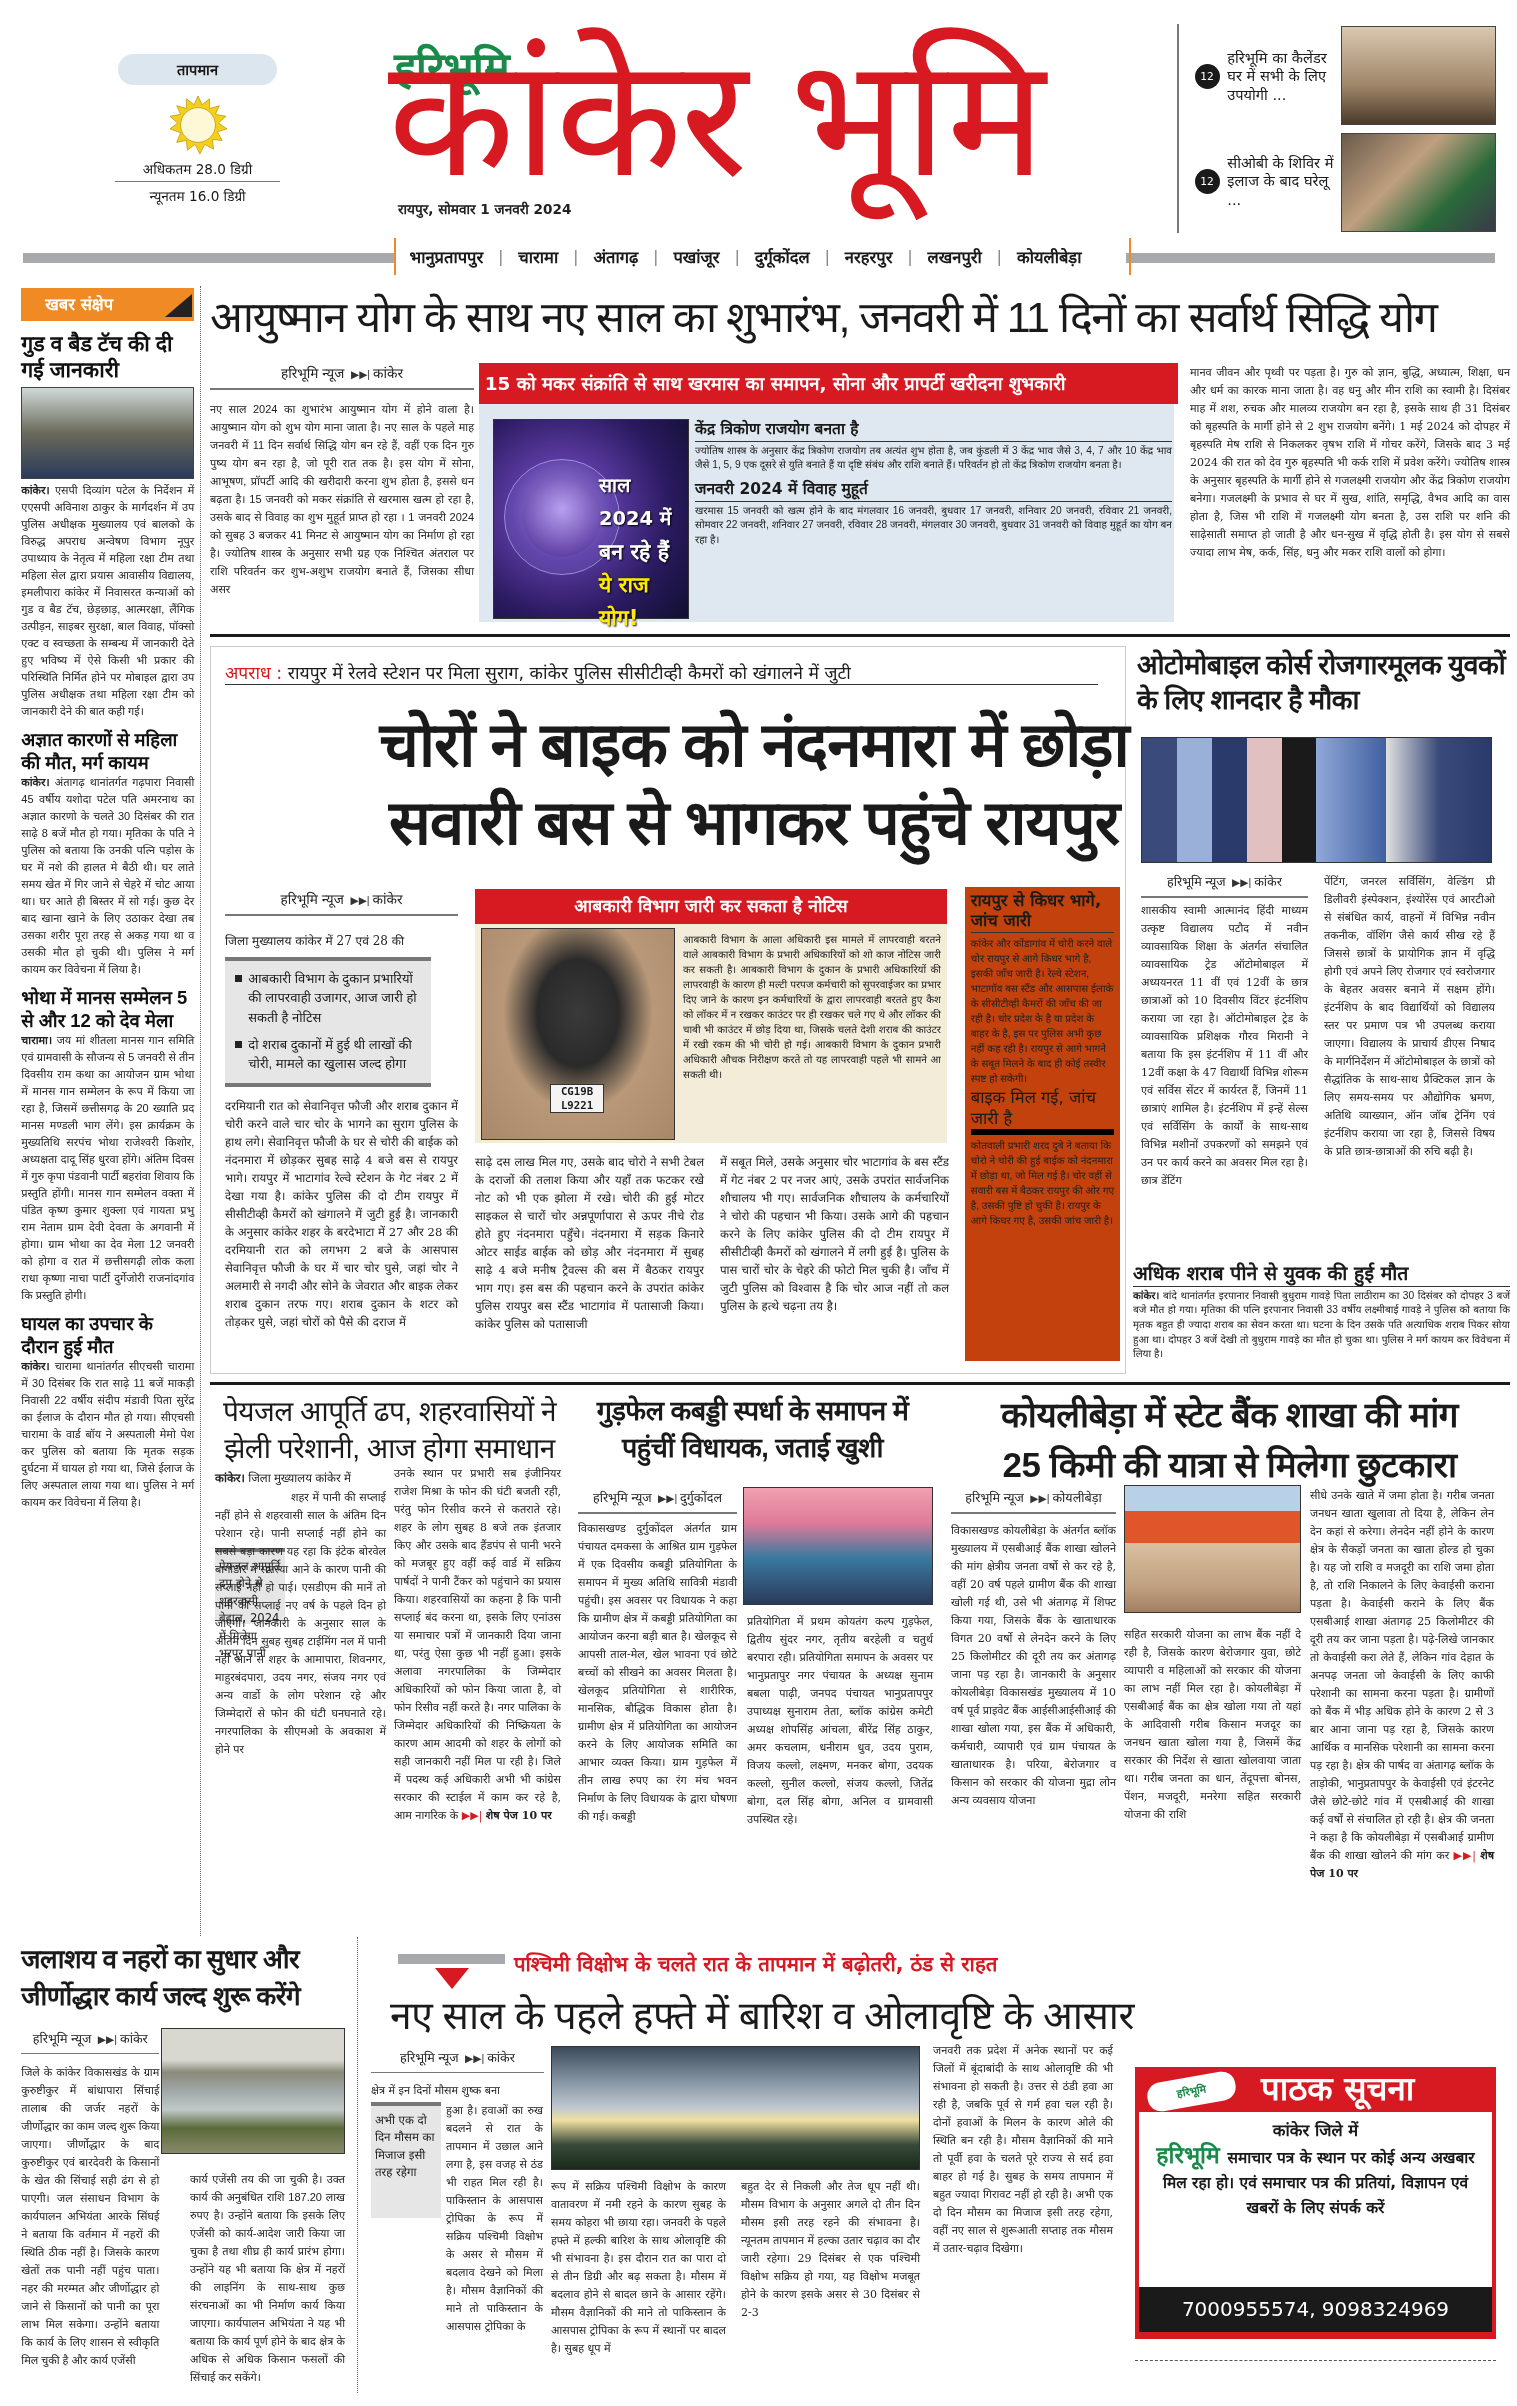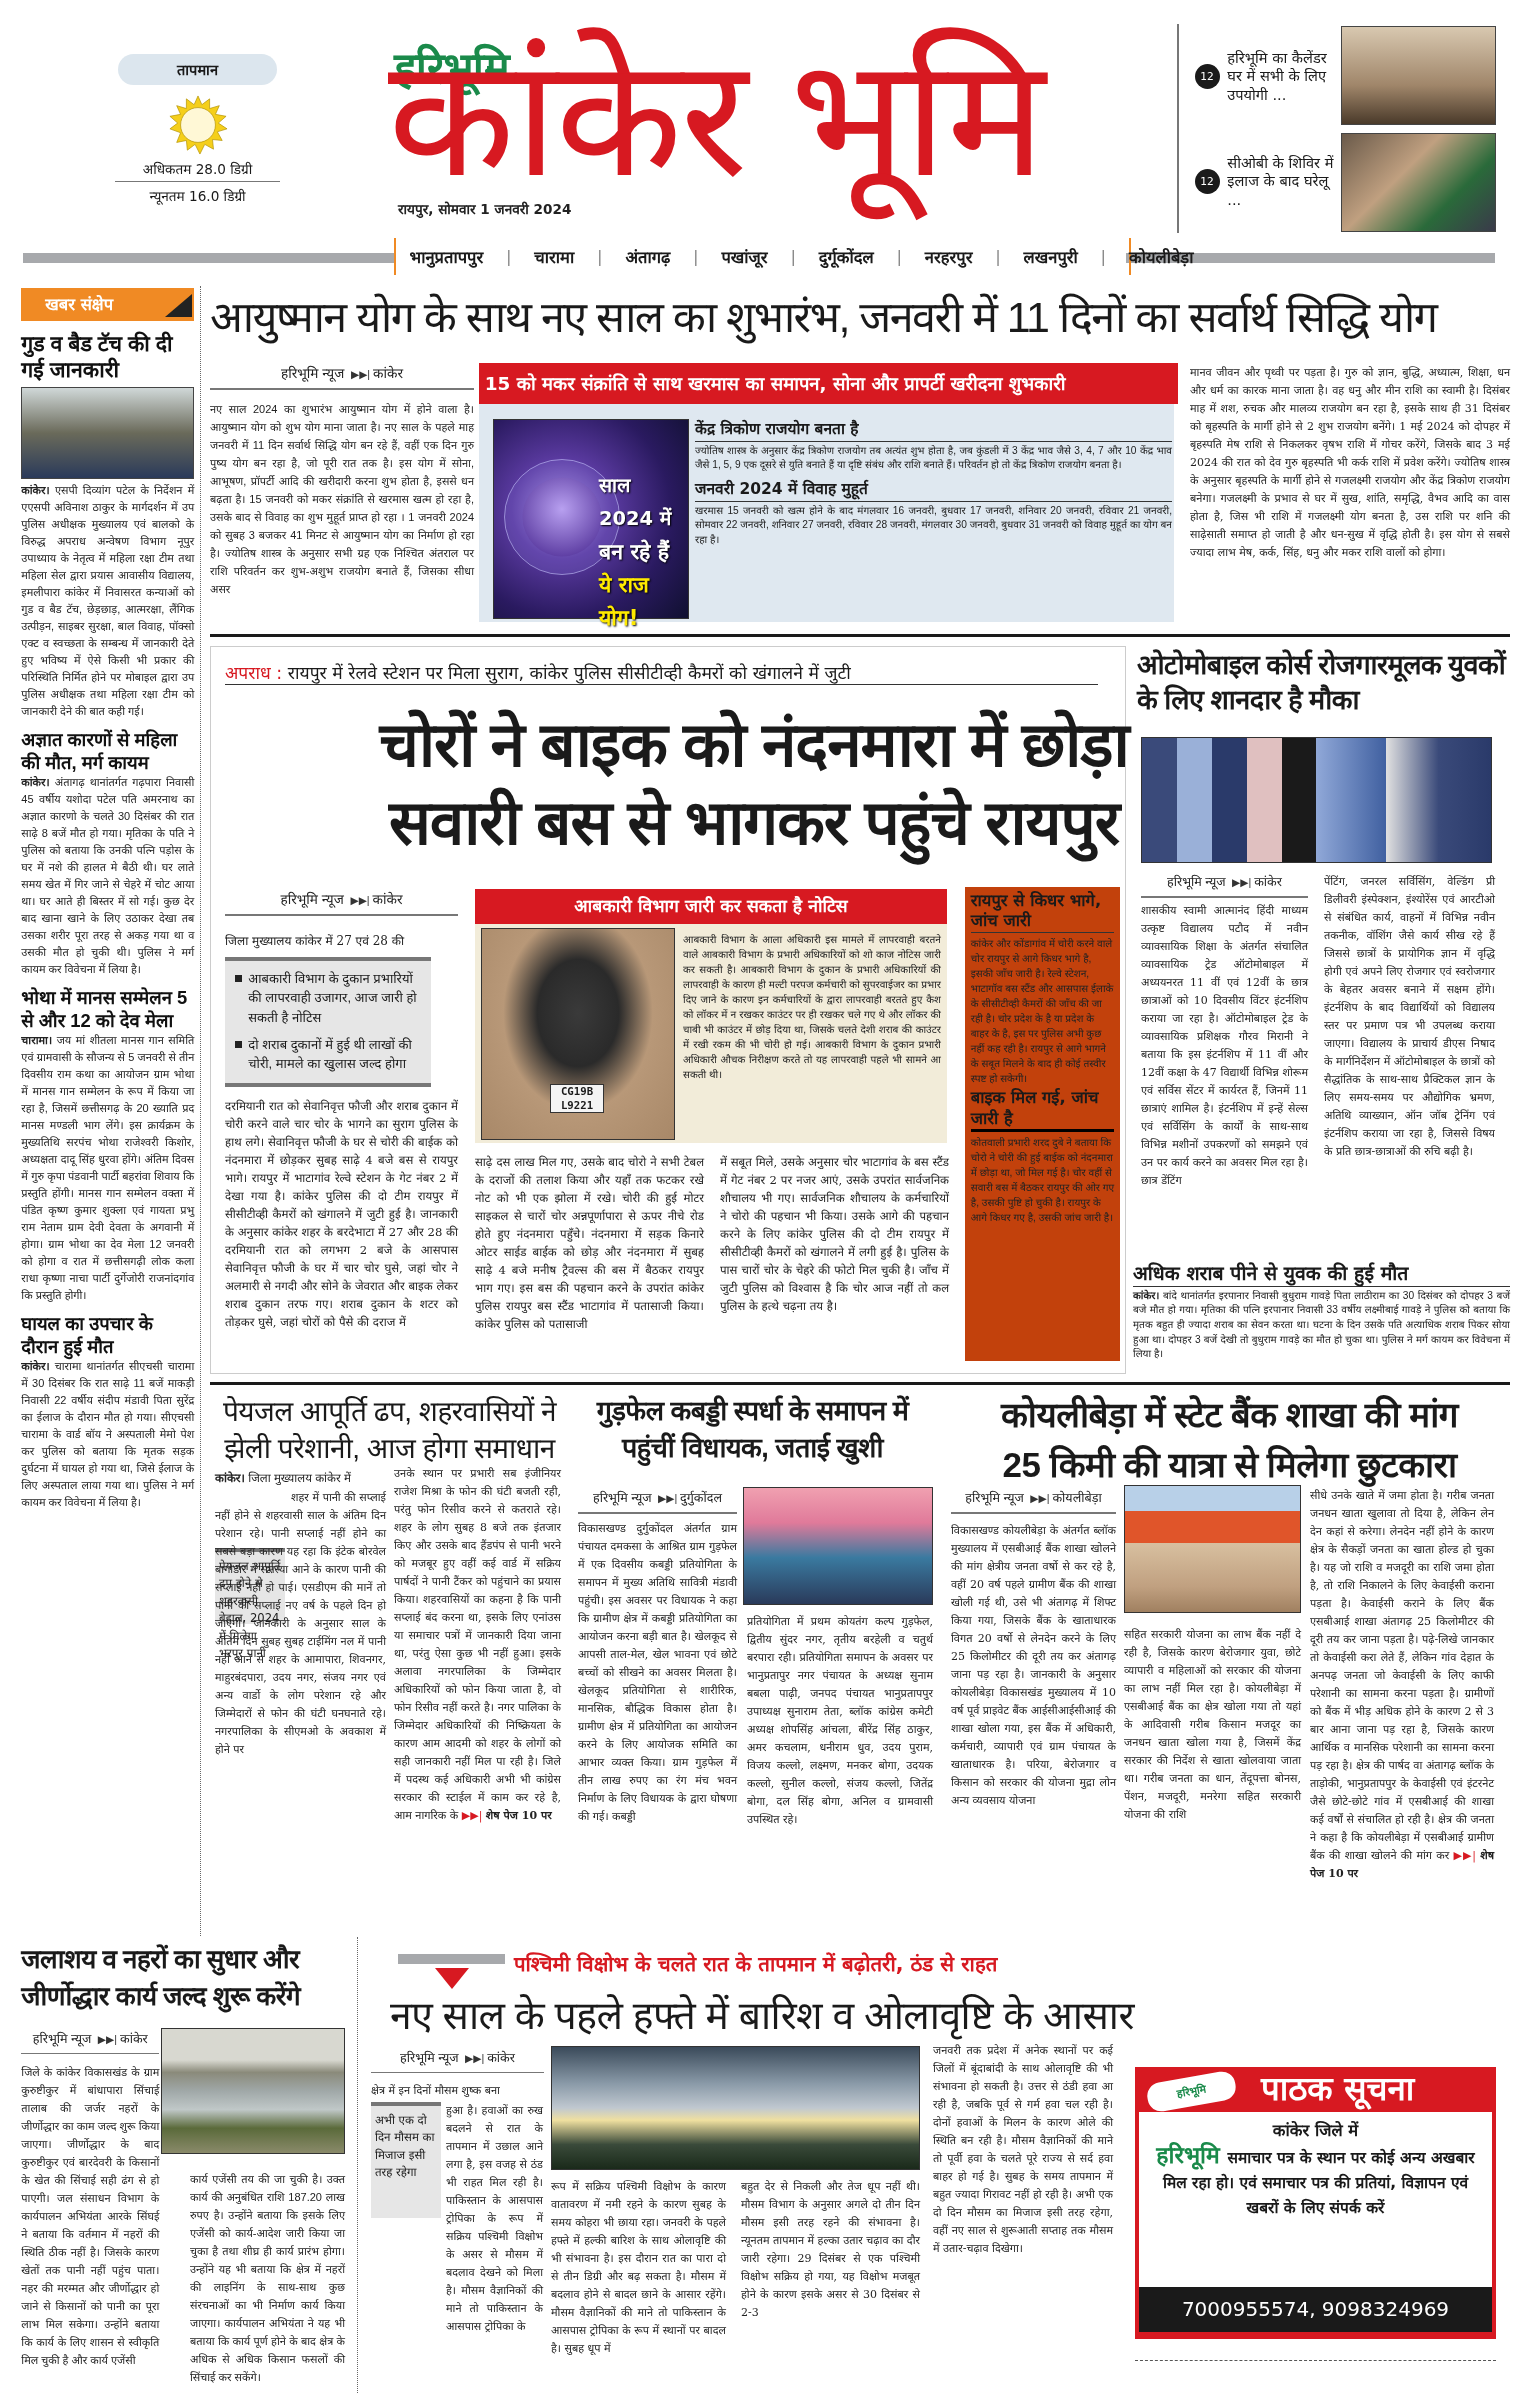--- a/index.html
+++ b/index.html
@@ -36,21 +36,21 @@
 
 <div class="abs" style="left:23px;top:253px;width:373px;height:9.7px;background:#a7a9ac"></div>
 <div class="abs" style="left:1126px;top:253px;width:369px;height:9.7px;background:#a7a9ac"></div>
 
 <div class="abs" style="left:394px;top:37px;font-size:43px;font-weight:bold;color:#1a8a4a;font-family:'Liberation Sans',sans-serif;letter-spacing:-1px">हरिभूमि</div>
 <div class="abs" style="left:487px;top:66px;width:5.8px;height:5.8px;background:#1a8a4a"></div>
 <div class="abs" style="left:388px;top:21.3px;font-size:165px;line-height:194px;color:#d71921;font-family:'Liberation Sans',sans-serif;letter-spacing:-1.9px;white-space:nowrap">कांकेर भूमि</div>
 <div class="abs" style="left:398px;top:199px;font-size:13.6px;font-weight:bold;color:#222">रायपुर, सोमवार 1 जनवरी 2024</div>
 
 <div class="abs" style="left:394px;top:238px;width:737px;height:37px;display:flex;align-items:center;border-left:2.9px solid #f08a24;border-right:2.9px solid #f08a24;padding:0 13.6px">
-  <div id="places" style="display:flex;align-items:center;font-size:16.5px;font-weight:bold;white-space:nowrap;gap:16px">
+  <div id="places" style="display:flex;align-items:center;font-size:16.5px;font-weight:bold;white-space:nowrap;gap:8px">
       <span>भानुप्रतापपुर</span>
       <span style="color: rgb(136, 136, 136); margin: 0px 6.8px; font-weight: normal;">|</span>
       <span>चारामा</span>
       <span style="color: rgb(136, 136, 136); margin: 0px 6.8px; font-weight: normal;">|</span>
       <span>अंतागढ़</span>
       <span style="color: rgb(136, 136, 136); margin: 0px 6.8px; font-weight: normal;">|</span>
       <span>पखांजूर</span>
       <span style="color: rgb(136, 136, 136); margin: 0px 6.8px; font-weight: normal;">|</span>
       <span>दुर्गूकोंदल</span>
       <span style="color: rgb(136, 136, 136); margin: 0px 6.8px; font-weight: normal;">|</span>
@@ -143,21 +143,21 @@
   <div style="position:absolute;left:68px;top:155px;width:54px;background:#f4f4f4;border:1px solid #333;font-size:10.7px;font-weight:bold;text-align:center;line-height:13.6px;font-family:'DejaVu Sans Mono',monospace">CG19B L9221</div>
 </div>
 <div class="abs body-cond" style="left:683px;top:932px;width:258px;font-size:10.2px;line-height:15px">आबकारी विभाग के आला अधिकारी इस मामले में लापरवाही बरतने वाले आबकारी विभाग के प्रभारी अधिकारियों को शो काज नोटिस जारी कर सकती है। आबकारी विभाग के दुकान के प्रभारी अधिकारियों की लापरवाही के कारण ही मल्टी परपज कर्मचारी को सुपरवाईजर का प्रभार दिए जाने के कारण इन कर्मचारियों के द्वारा लापरवाही बरतते हुए कैश को लॉकर में न रखकर काउंटर पर ही रखकर चले गए थे और लॉकर की चाबी भी काउंटर में छोड़ दिया था, जिसके चलते देशी शराब की काउंटर में रखी रकम की भी चोरी हो गई। आबकारी विभाग के दुकान प्रभारी अधिकारी औचक निरीक्षण करते तो यह लापरवाही पहले भी सामने आ सकती थी।</div>
 
 <div class="abs body-txt" style="left:475px;top:1153px;width:229px;font-size:11.6px;line-height:18px">साढ़े दस लाख मिल गए, उसके बाद चोरो ने सभी टेबल के दराजों की तलाश किया और यहाँ तक फटकर रखे नोट को भी एक झोला में रखे। चोरी की हुई मोटर साइकल से चारों चोर अन्नपूर्णापारा से ऊपर नीचे रोड होते हुए नंदनमारा पहुँचे। नंदनमारा में सड़क किनारे ओटर साईड बाईक को छोड़ और नंदनमारा में सुबह साढ़े 4 बजे मनीष ट्रैवल्स की बस में बैठकर रायपुर भाग गए। इस बस की पहचान करने के उपरांत कांकेर पुलिस रायपुर बस स्टैंड भाटागांव में पतासाजी किया। कांकेर पुलिस को पतासाजी</div>
 <div class="abs body-txt" style="left:720px;top:1153px;width:229px;font-size:11.6px;line-height:18px">में सबूत मिले, उसके अनुसार चोर भाटागांव के बस स्टैंड में गेट नंबर 2 पर नजर आएं, उसके उपरांत सार्वजनिक शौचालय भी गए। सार्वजनिक शौचालय के कर्मचारियों ने चोरो की पहचान भी किया। उसके आगे की पहचान करने के लिए कांकेर पुलिस की दो टीम रायपुर में सीसीटीव्ही कैमरों को खंगालने में लगी हुई है। पुलिस के पास चारों चोर के चेहरे की फोटो मिल चुकी है। जाँच में जुटी पुलिस को विश्वास है कि चोर आज नहीं तो कल पुलिस के हत्थे चढ़ना तय है।</div>
 
 <div class="abs" style="left:965px;top:887px;width:155px;height:474px;background:#c2410c;padding:3.9px 5.8px">
   <div style="font-weight:bold;font-size:16.5px;line-height:20.4px;border-bottom:1px solid #333">रायपुर से किधर भागे, जांच जारी</div>
   <div class="body-cond" style="font-size:10.2px;line-height:15px;text-align:left;margin:2.9px 0">कांकेर और कोंडागांव में चोरी करने वाले चोर रायपुर से आगे किधर भागे है, इसकी जाँच जारी है। रेल्वे स्टेशन, भाटागॉव बस स्टैंड और आसपास ईलाके के सीसीटीव्ही कैमरों की जाँच की जा रही है। चोर प्रदेश के है या प्रदेश के बाहर के है, इस पर पुलिस अभी कुछ नहीं कह रही है। रायपुर से आगे भागने के सबूत मिलने के बाद ही कोई तस्वीर स्पष्ट हो सकेगी।</div>
-  <div style="font-weight:bold;font-size:16.5px;line-height:20.4px;border-bottom:3px solid #000000">बाइक मिल गई, जांच जारी है</div>
+  <div style="font-weight:normal;font-size:16.5px;line-height:20.4px;border-bottom:6px solid #000000">बाइक मिल गई, जांच जारी है</div>
   <div class="body-cond" style="font-size:10.2px;line-height:15px;text-align:left;margin-top:2.9px">कोतवाली प्रभारी शरद दुबे ने बताया कि चोरो ने चोरी की हुई बाईक को नंदनमारा में छोड़ा था, जो मिल गई है। चोर वहीं से सवारी बस में बैठकर रायपुर की ओर गए है, उसकी पुष्टि हो चुकी है। रायपुर के आगे किधर गए है, उसकी जांच जारी है।</div>
 </div>
 
 <div class="abs hl" style="left:1137px;top:648px;width:373px;font-size:27px;line-height:35px">ओटोमोबाइल कोर्स रोजगारमूलक युवकों के लिए शानदार है मौका</div>
 <div class="abs" style="left:1141px;top:737px;width:351px;height:126px;background:linear-gradient(90deg,#3a4a7a 0,#3a4a7a 10%,#9ab0d8 10%,#9ab0d8 20%,#2a3a6a 20%,#2a3a6a 30%,#e0c0c0 30%,#e0c0c0 40%,#1a1a1a 40%,#1a1a1a 50%,#90a8d8 50%,#4060a0 70%,#e0e0e0 70%,#3a4a7a 85%,#2a3a6a 100%);border:1px solid #333"></div>
 <div class="abs" style="left:1141px;top:873px;width:167px">
     <div class="dateline" style="font-size:12.6px"><span>हरिभूमि न्यूज</span> <span class="arr">▶▶|</span><span>कांकेर</span></div>
   </div>
 <div class="abs body-txt" style="left:1141px;top:902px;width:167px;font-size:11px;line-height:18px">शासकीय स्वामी आत्मानंद हिंदी माध्यम उत्कृष्ट विद्यालय पटौद में नवीन व्यावसायिक शिक्षा के अंतर्गत संचालित व्यावसायिक ट्रेड ऑटोमोबाइल में अध्ययनरत 11 वीं एवं 12वीं के छात्र छात्राओं को 10 दिवसीय विंटर इंटर्नशिप कराया जा रहा है। ऑटोमोबाइल ट्रेड के व्यावसायिक प्रशिक्षक गौरव मिरानी ने बताया कि इस इंटर्नशिप में 11 वीं और 12वीं कक्षा के 47 विद्यार्थी विभिन्न शोरूम एवं सर्विस सेंटर में कार्यरत हैं, जिनमें 11 छात्राएं शामिल है। इंटर्नशिप में इन्हें सेल्स एवं सर्विसिंग के कार्यों के साथ-साथ विभिन्न मशीनों उपकरणों को समझने एवं उन पर कार्य करने का अवसर मिल रहा है। छात्र डेंटिंग</div>
 <div class="abs body-txt" style="left:1324px;top:873px;width:171px;font-size:11px;line-height:18px">पेंटिंग, जनरल सर्विसिंग, वेल्डिंग प्री डिलीवरी इंस्पेक्शन, इंश्योरेंस एवं आरटीओ से संबंधित कार्य, वाहनों में विभिन्न नवीन तकनीक, वॉशिंग जैसे कार्य सीख रहे हैं जिससे छात्रों के प्रायोगिक ज्ञान में वृद्धि होगी एवं अपने लिए रोजगार एवं स्वरोजगार के बेहतर अवसर बनाने में सक्षम होंगे। इंटर्नशिप के बाद विद्यार्थियों को विद्यालय स्तर पर प्रमाण पत्र भी उपलब्ध कराया जाएगा। विद्यालय के प्राचार्य डीएस निषाद के मार्गनिर्देशन में ऑटोमोबाइल के छात्रों को सैद्धांतिक के साथ-साथ प्रैक्टिकल ज्ञान के लिए समय-समय पर औद्योगिक भ्रमण, अतिथि व्याख्यान, ऑन जॉब ट्रेनिंग एवं इंटर्नशिप कराया जा रहा है, जिससे विषय के प्रति छात्र-छात्राओं की रुचि बढ़ी है।</div>

